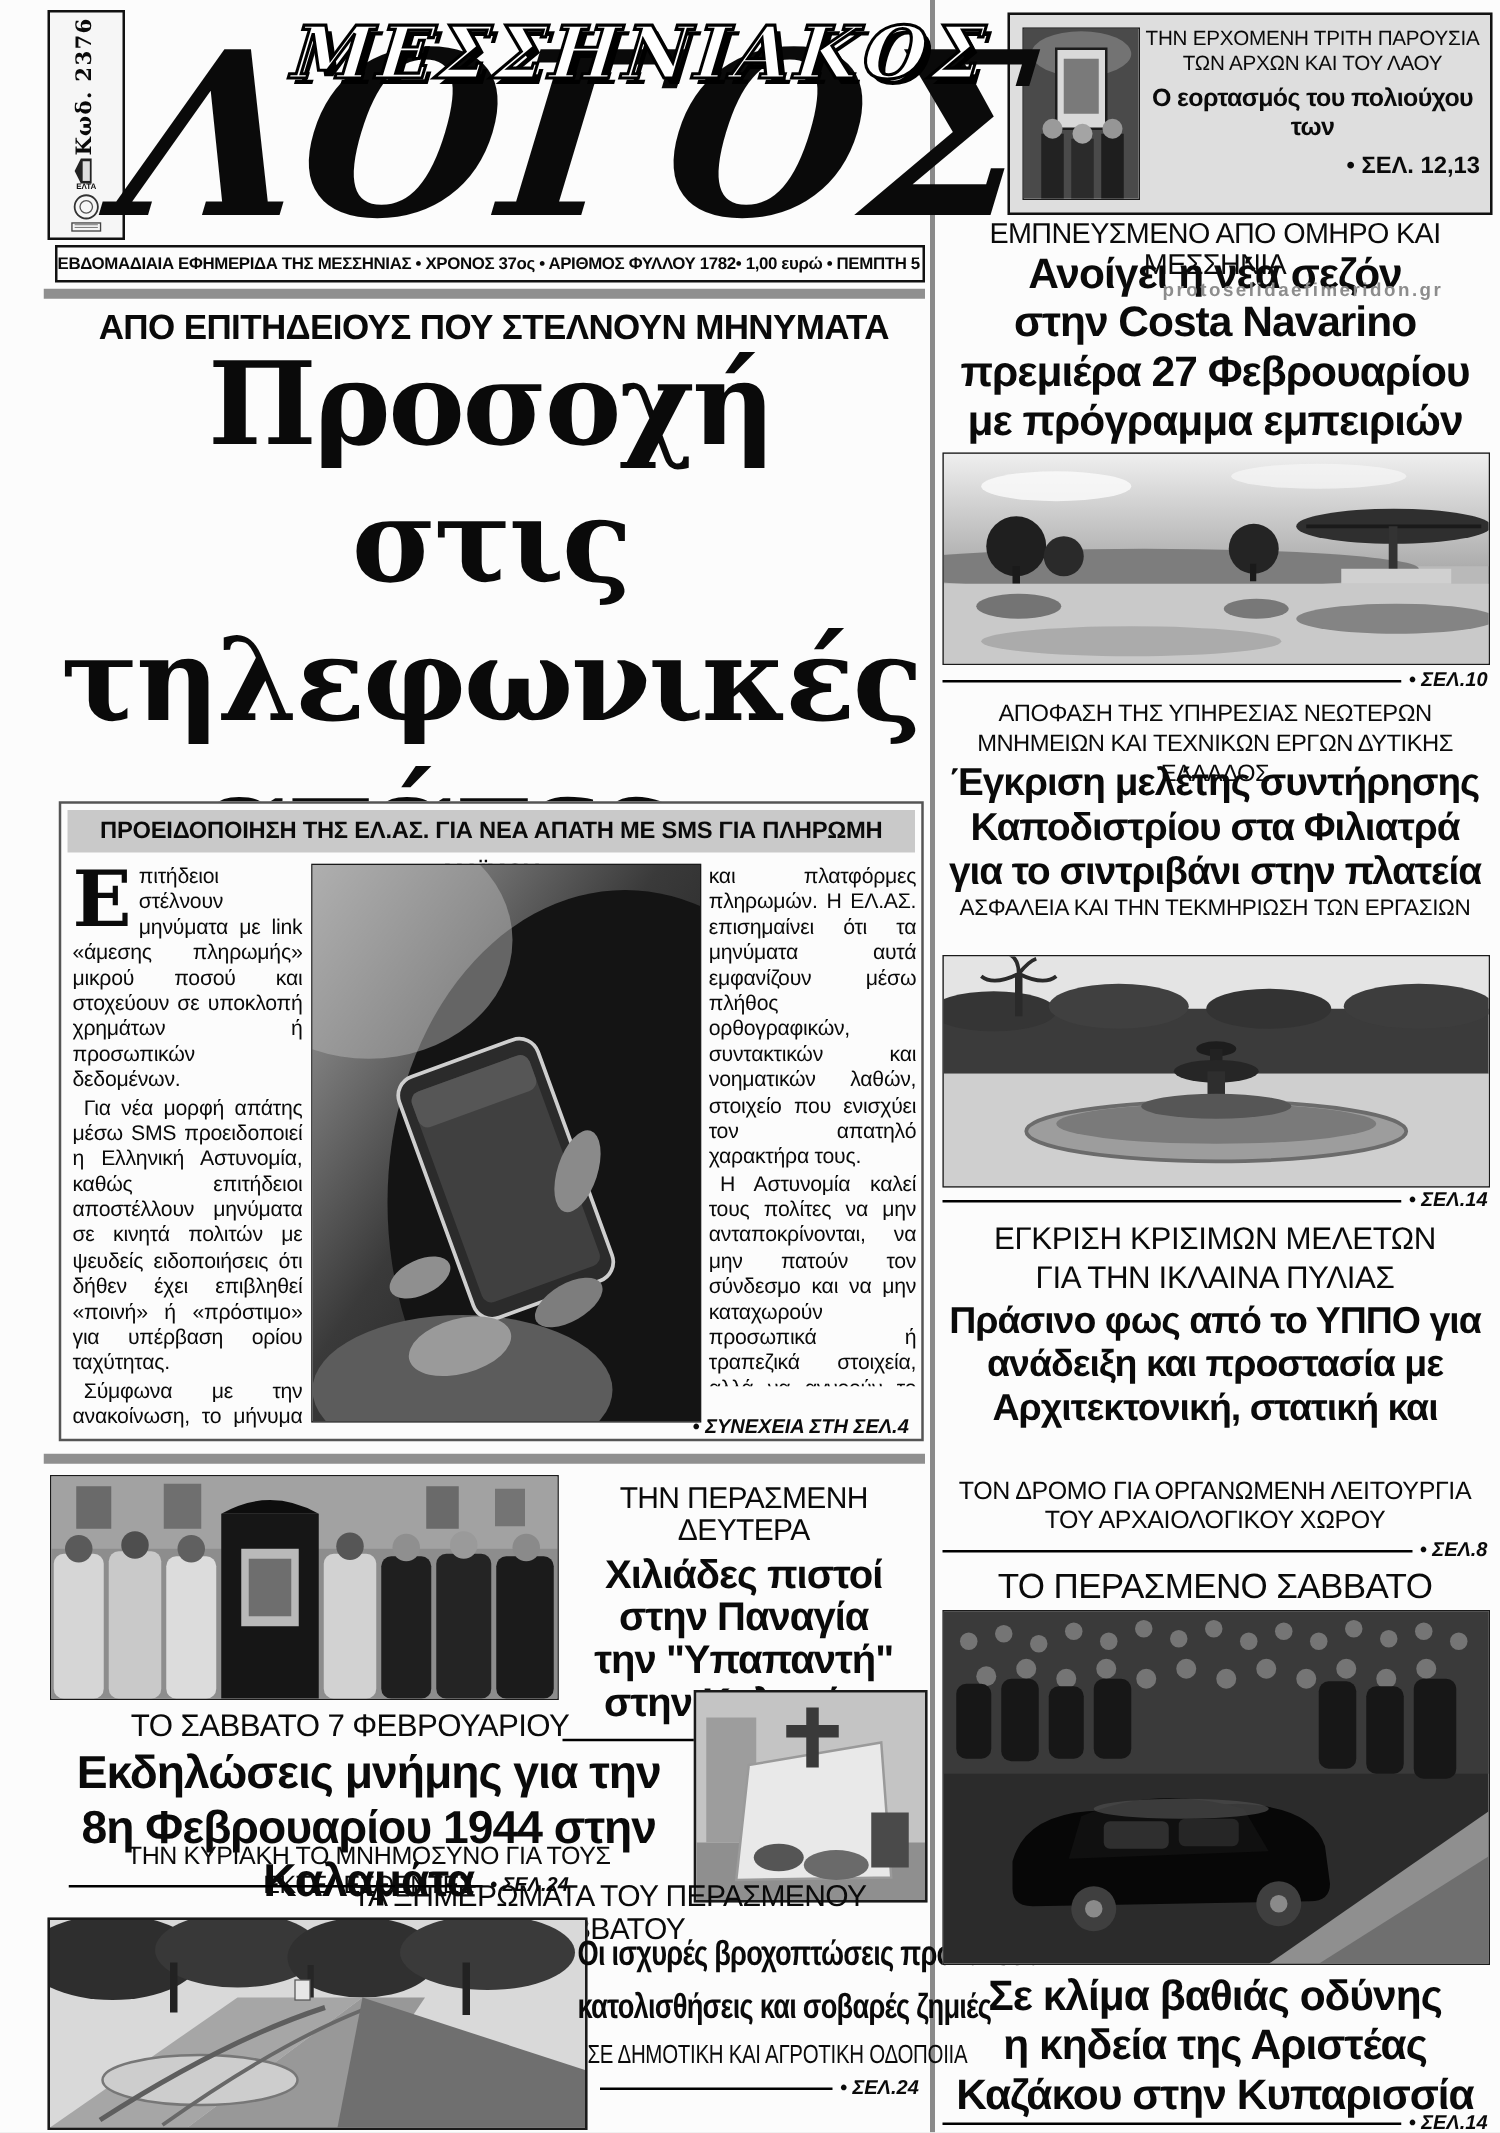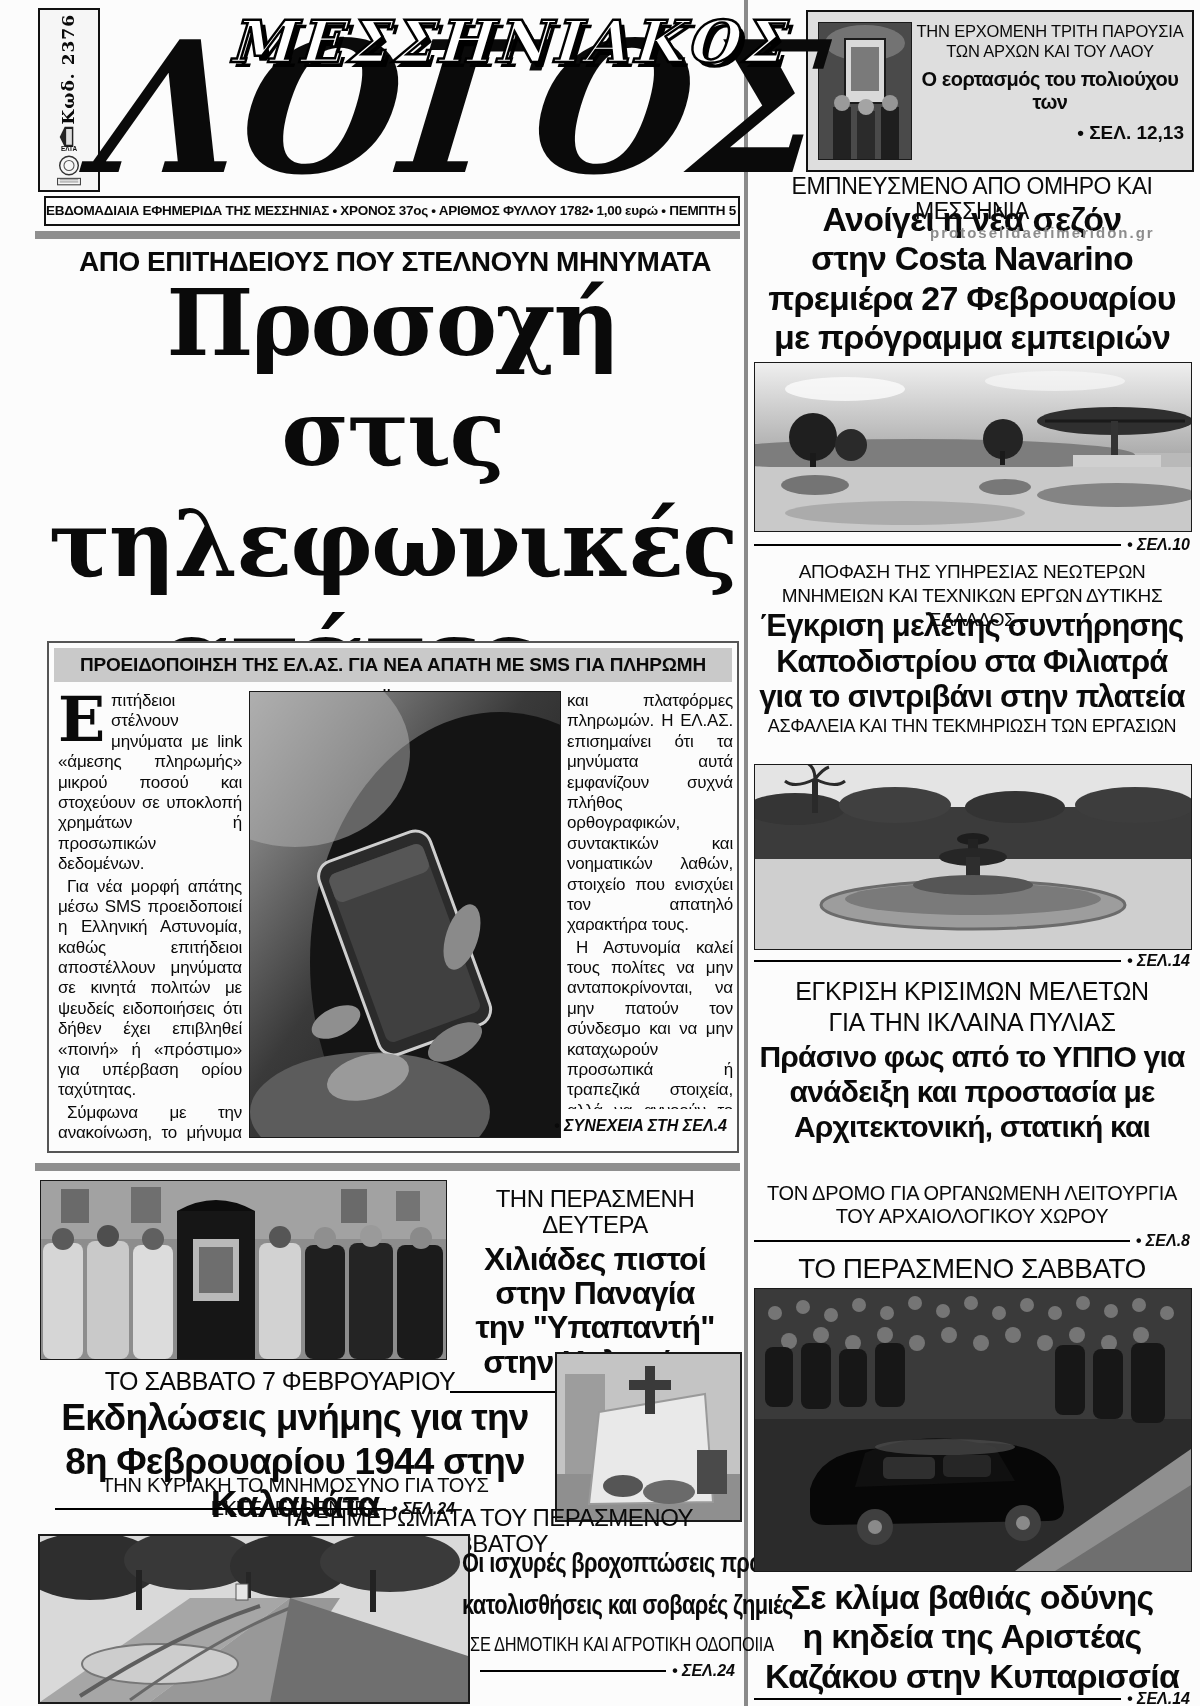--- a/index.html
+++ b/index.html
@@ -111,25 +111,25 @@
           <rect x="104" y="163" width="100" height="179" rx="8" fill="#404040"></rect>
           <rect x="104" y="163" width="100" height="30" rx="8" fill="#565656"></rect>
         </g>
         <ellipse cx="86" cy="330" rx="26" ry="14" fill="#8f8f8f" transform="rotate(-25 86 330)"></ellipse>
         <ellipse cx="118" cy="385" rx="42" ry="22" fill="#9a9a9a" transform="rotate(-15 118 385)"></ellipse>
         <ellipse cx="205" cy="350" rx="30" ry="15" fill="#7d7d7d" transform="rotate(-30 205 350)"></ellipse>
         <ellipse cx="212" cy="245" rx="16" ry="34" fill="#8a8a8a" transform="rotate(18 212 245)"></ellipse>
       </svg>
     </div>
     <div class="abs bodycol" style="left:518px;top:48px;width:166px;height:418px;">
-      <p>και πλατφόρμες πληρωμών. Η ΕΛ.ΑΣ. επισημαίνει ότι τα μηνύματα αυτά εμφανίζουν συχνά πλήθος ορθογραφικών, συντακτικών και νοηματικών λαθών, στοιχείο που ενισχύει τον απατηλό χαρακτήρα τους.</p>
+      <p>και πλατφόρμες πληρωμών. Η ΕΛ.ΑΣ. επισημαίνει ότι τα μηνύματα αυτά εμφανίζουν μέσω πλήθος ορθογραφικών, συντακτικών και νοηματικών λαθών, στοιχείο που ενισχύει τον απατηλό χαρακτήρα τους.</p>
       <p class="ind">Η Αστυνομία καλεί τους πολίτες να μην ανταποκρίνονται, να μην πατούν τον σύνδεσμο και να μην καταχωρούν προσωπικά ή τραπεζικά στοιχεία, αλλά να αγνοούν το μήνυμα και να το διαγράφουν. Υπενθυμίζεται ότι τέτοιες πρακτικές εντάσσονται σε απόπειρες phishing και στοχεύουν στην υποκλοπή χρημάτων ή προσωπικών δεδομένων.</p>
 
     </div>
-    <div class="abs cont" style="right:10px;bottom:16px;margin-top:34px;">
+    <div class="abs cont" style="right:10px;bottom:0;margin-top:34px;">
       <span>• ΣΥΝΕΧΕΙΑ ΣΤΗ ΣΕΛ.4</span>
     </div>
   </div>
 
   <div class="abs grayrule" style="left:35px;top:1163px;width:705px;height:8px;"></div>
 
   <div class="abs photo" style="left:40px;top:1180px;width:405px;height:178px;">
     <svg viewBox="0 0 405 178" preserveAspectRatio="none">
       <rect width="405" height="178" fill="#8d8d8d"></rect>
       <rect width="405" height="58" fill="#a2a2a2"></rect>

